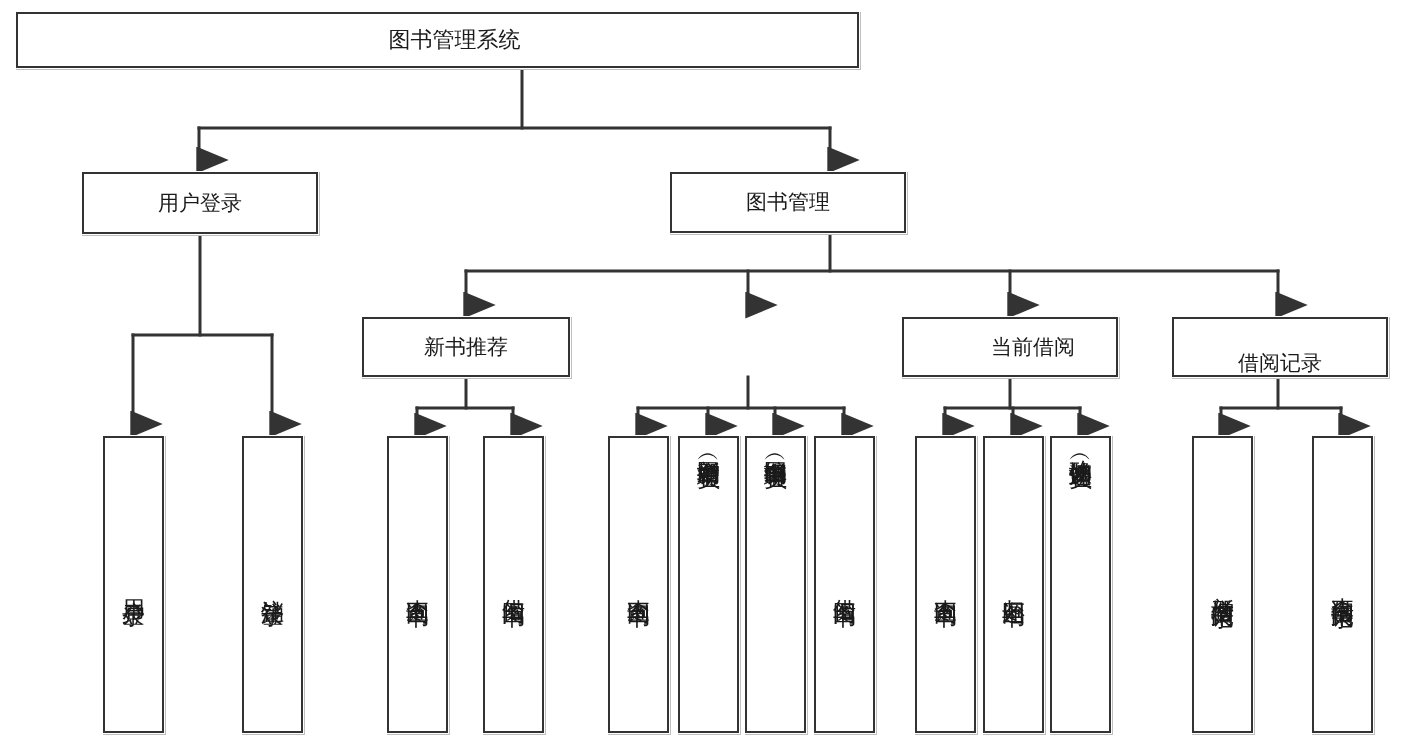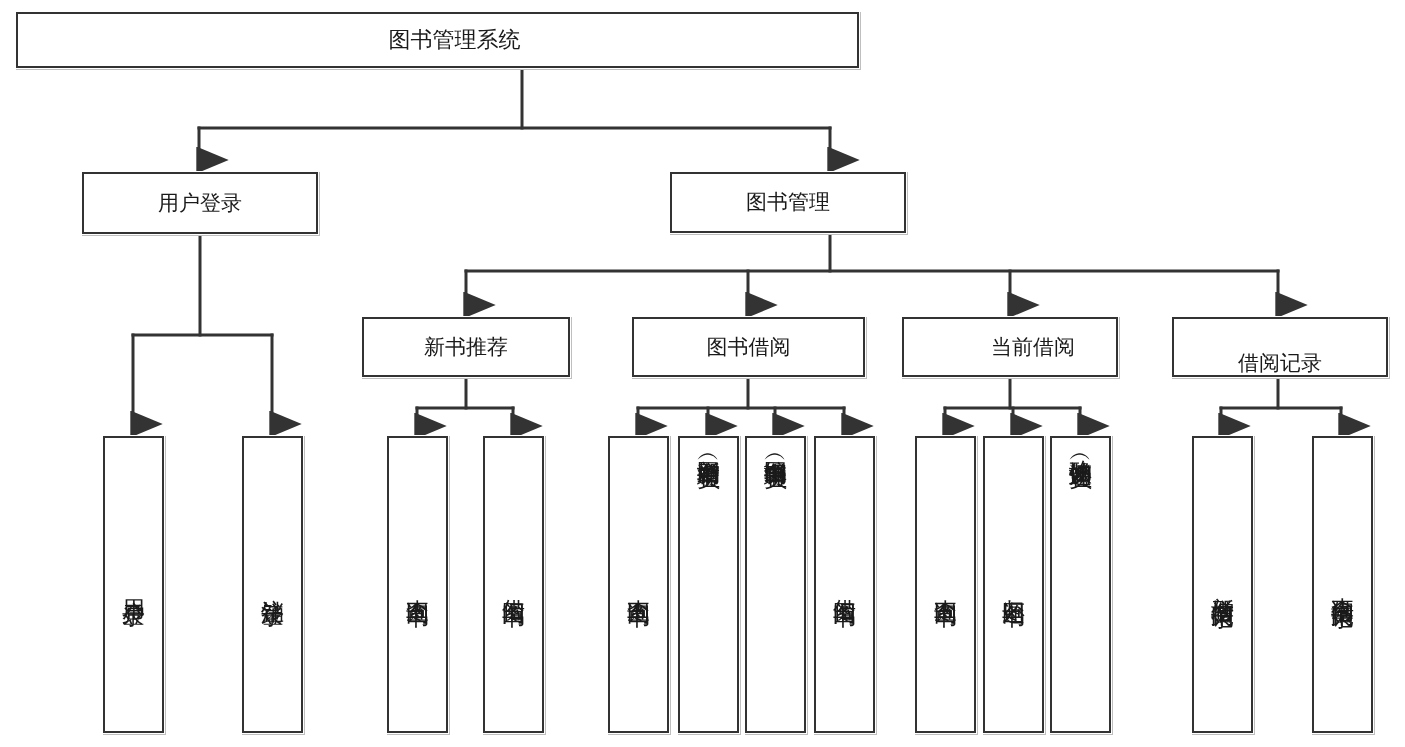--- a/index.html
+++ b/index.html
@@ -142,23 +142,20 @@
   <div class="node h" style="left:82px; top:172px; width:236px; height:62px;">
     <span class="label">用户登录</span>
   </div>
   <div class="node h" style="left:670px; top:172px; width:236px; height:61px;">
     <span class="label">图书管理</span>
   </div>
 
   <div class="node h" style="left:362px; top:317px; width:208px; height:60px;justify-content:center;">
     <span class="label">新书推荐</span>
   </div>
-  <div class="node h" style="left:632px; top:317px; width:233px; height:60px;">
-    <span class="label">图书借阅</span>
-  </div>
   <div class="node h" style="left:902px; top:317px; width:216px; height:60px;padding-left:46px;">
     <span class="label">当前借阅</span>
   </div>
   <div class="node h" style="left:1172px; top:317px; width:216px; height:60px;align-items:flex-end;">
     <span class="label">借阅记录</span>
   </div>
 
   <div class="node v centered" style="left:103px; top:436px; width:61px; height:297px;">
     <span class="label">用户登录</span>
   </div>

